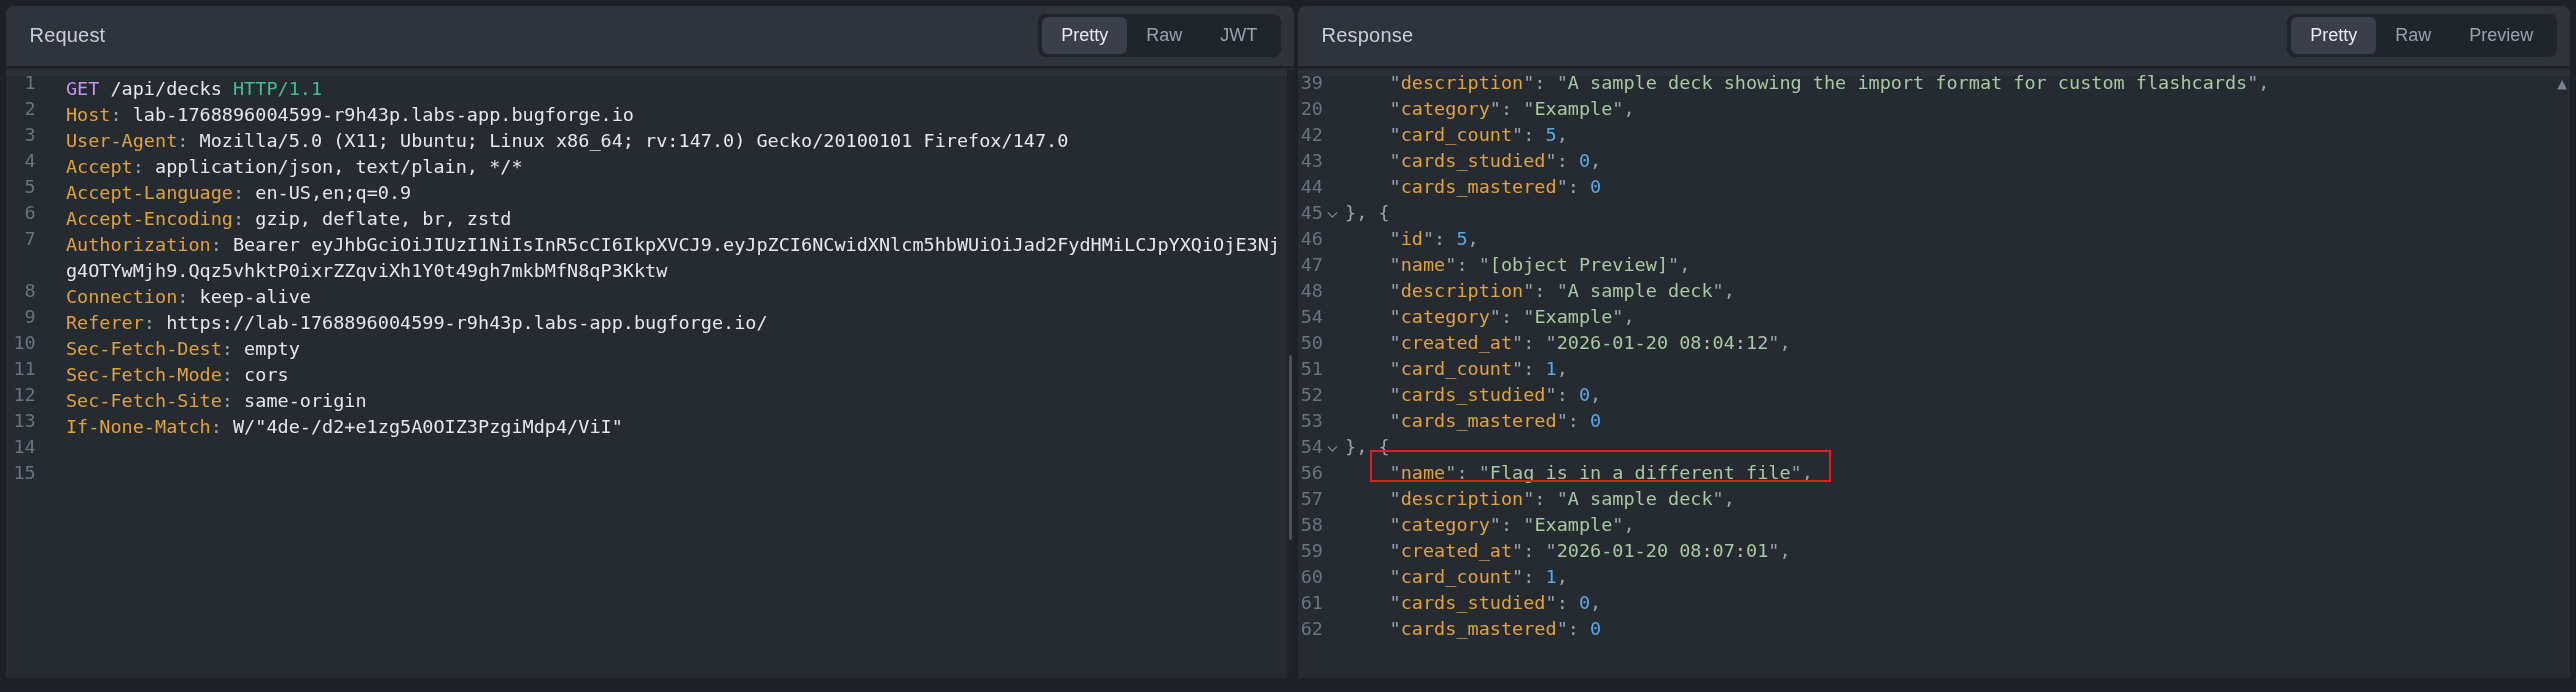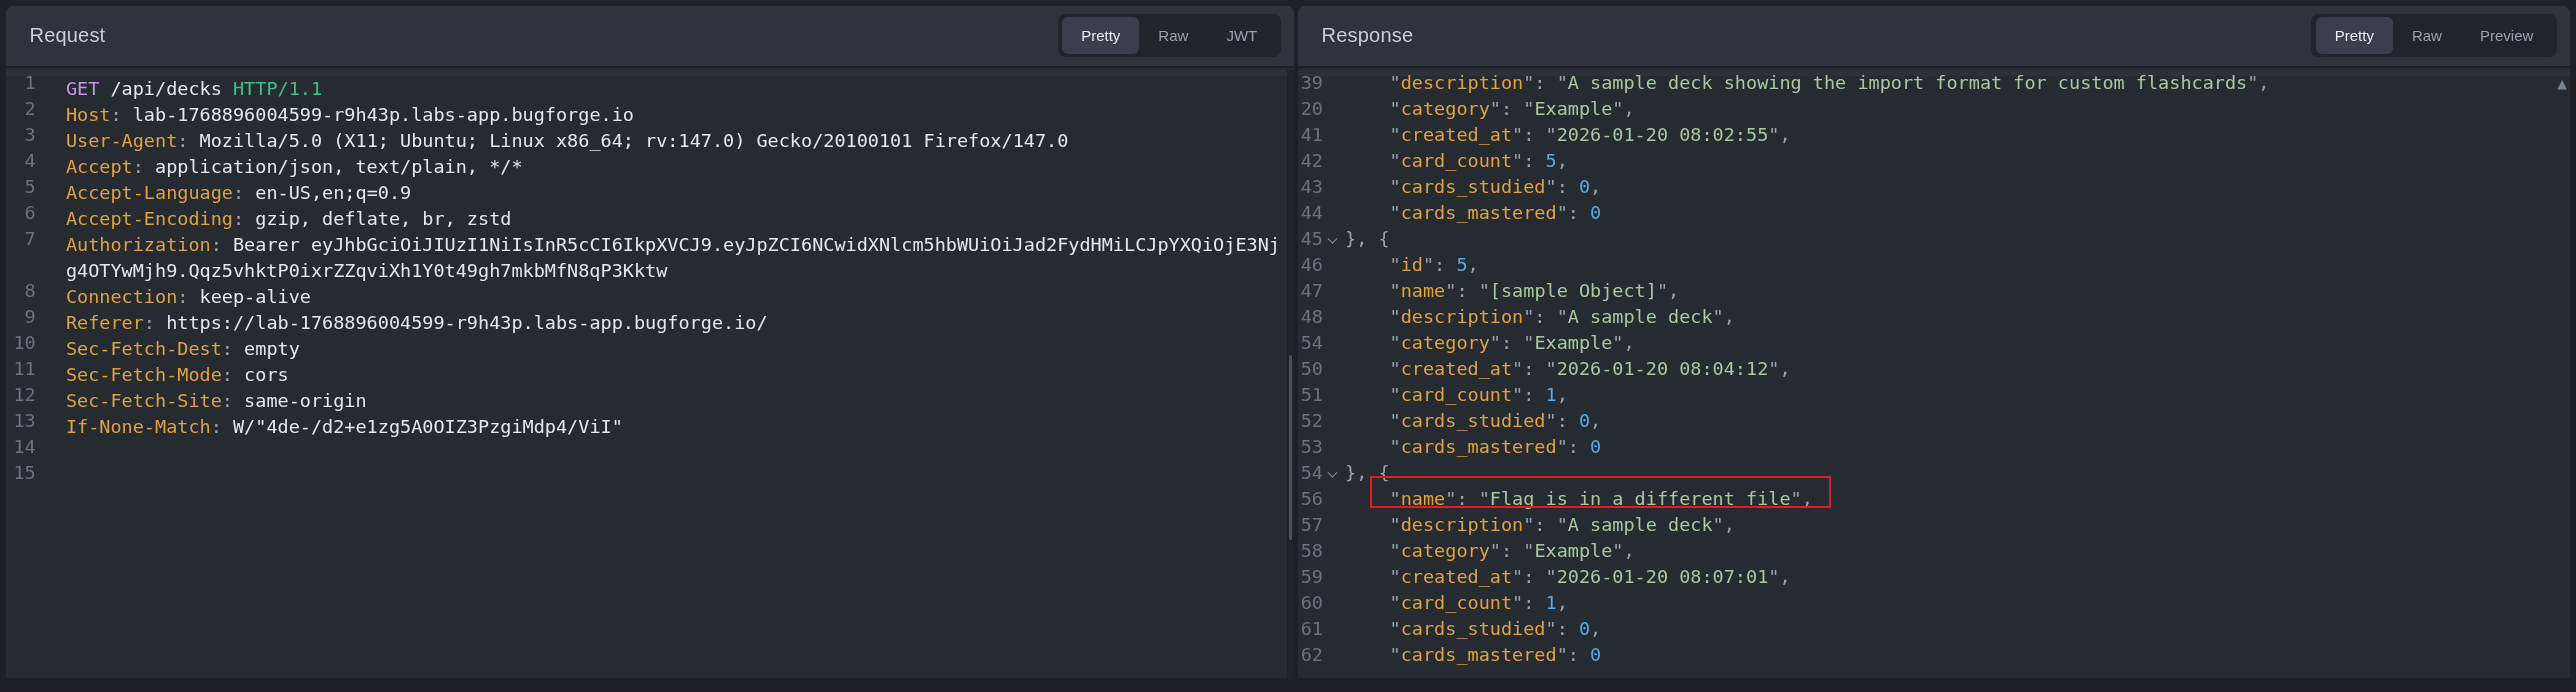--- a/index.html
+++ b/index.html
@@ -15,21 +15,21 @@
   .stage{position:absolute;top:0;left:0;width:2576px;height:678px;}
   .panel{position:absolute;top:5.9px;bottom:0;background:var(--panel-bg);
     border-radius:7.4px 7.4px 0 0;overflow:hidden;}
   .panel.left{left:5.9px;width:1288px;}
   .panel.right{left:1298px;width:1272px;}
   .panel-header{height:62px;background:var(--header-bg);border-bottom:2.2px solid var(--page-bg);
     display:flex;align-items:center;justify-content:space-between;padding:0 13.3px 0 23.6px;}
   .panel-title{font-size:20px;color:var(--title);letter-spacing:0.2px;}
   .tab-group{display:flex;align-items:center;background:var(--tabs-bg);border-radius:7.4px;
     padding:3px 4.4px;height:43px;}
-  .tab{font-size:15px;color:var(--tab-text);padding:0 19px;height:37px;display:flex;
+  .tab{font-size:18px;color:var(--tab-text);padding:0 19px;height:37px;display:flex;
     align-items:center;border-radius:5.9px;cursor:pointer;white-space:nowrap;}
   .tab.active{background:var(--tab-active-bg);color:var(--tab-active-text);}
   .code-area{position:absolute;top:64px;left:0;right:0;bottom:0;
     font-family:"DejaVu Sans Mono",monospace;font-size:18.5px;overflow:hidden;}
   .code-area::before{content:"";position:absolute;top:0;left:0;right:0;height:6.6px;
     background:var(--top-strip);}
   .row{position:relative;height:26px;line-height:26px;white-space:pre;display:flex;}
   .ln{color:var(--line-number);text-align:right;flex:none;}
   .left .ln{width:32px;padding-right:2.2px;}
   .right .ln{width:25px;}
@@ -98,27 +98,26 @@
       <div class="tab-group">
         <div class="tab active">Pretty</div>
         <div class="tab">Raw</div>
         <div class="tab">Preview</div>
       </div>
     </header>
     <div class="code-area" id="response-code">
       <span class="scroll-up">▲</span>
     <div class="row"><span class="ln">39</span><span class="caret-slot"></span><span class="src"><span class="tok-plain">    </span><span class="tok-punct">"</span><span class="tok-key">description</span><span class="tok-punct">": </span><span class="tok-punct">"</span><span class="tok-string">A sample deck showing the import format for custom flashcards</span><span class="tok-punct">",</span></span></div>
         <div class="row"><span class="ln">20</span><span class="caret-slot"></span><span class="src"><span class="tok-plain">    </span><span class="tok-punct">"</span><span class="tok-key">category</span><span class="tok-punct">": </span><span class="tok-punct">"</span><span class="tok-string">Example</span><span class="tok-punct">",</span></span></div>
-        <div class="row"><span class="ln">41</span><span class="caret-slot"></span><span class="src"><span class="tok-plain">    </span><span class="tok-punct">"</span><span class="tok-key">created_at</span><span class="tok-punct">": </span><span class="tok-punct">"</span><span class="tok-string">2026-01-20 08:02:55</span><span class="tok-punct">",</span></span></div>
         <div class="row"><span class="ln">42</span><span class="caret-slot"></span><span class="src"><span class="tok-plain">    </span><span class="tok-punct">"</span><span class="tok-key">card_count</span><span class="tok-punct">": </span><span class="tok-number">5</span><span class="tok-punct">,</span></span></div>
         <div class="row"><span class="ln">43</span><span class="caret-slot"></span><span class="src"><span class="tok-plain">    </span><span class="tok-punct">"</span><span class="tok-key">cards_studied</span><span class="tok-punct">": </span><span class="tok-number">0</span><span class="tok-punct">,</span></span></div>
         <div class="row"><span class="ln">44</span><span class="caret-slot"></span><span class="src"><span class="tok-plain">    </span><span class="tok-punct">"</span><span class="tok-key">cards_mastered</span><span class="tok-punct">": </span><span class="tok-number">0</span></span></div>
         <div class="row"><span class="ln">45</span><span class="caret-slot"><span class="fold-caret"></span></span><span class="src"><span class="tok-punct">}, {</span></span></div>
         <div class="row"><span class="ln">46</span><span class="caret-slot"></span><span class="src"><span class="tok-plain">    </span><span class="tok-punct">"</span><span class="tok-key">id</span><span class="tok-punct">": </span><span class="tok-number">5</span><span class="tok-punct">,</span></span></div>
-        <div class="row"><span class="ln">47</span><span class="caret-slot"></span><span class="src"><span class="tok-plain">    </span><span class="tok-punct">"</span><span class="tok-key">name</span><span class="tok-punct">": </span><span class="tok-punct">"</span><span class="tok-string">[sample Object]</span><span class="tok-punct">",</span></span></div>
+        <div class="row"><span class="ln">47</span><span class="caret-slot"></span><span class="src"><span class="tok-plain">    </span><span class="tok-punct">"</span><span class="tok-key">name</span><span class="tok-punct">": </span><span class="tok-punct">"</span><span class="tok-string">[object Preview]</span><span class="tok-punct">",</span></span></div>
         <div class="row"><span class="ln">48</span><span class="caret-slot"></span><span class="src"><span class="tok-plain">    </span><span class="tok-punct">"</span><span class="tok-key">description</span><span class="tok-punct">": </span><span class="tok-punct">"</span><span class="tok-string">A sample deck</span><span class="tok-punct">",</span></span></div>
         <div class="row"><span class="ln">54</span><span class="caret-slot"></span><span class="src"><span class="tok-plain">    </span><span class="tok-punct">"</span><span class="tok-key">category</span><span class="tok-punct">": </span><span class="tok-punct">"</span><span class="tok-string">Example</span><span class="tok-punct">",</span></span></div>
         <div class="row"><span class="ln">50</span><span class="caret-slot"></span><span class="src"><span class="tok-plain">    </span><span class="tok-punct">"</span><span class="tok-key">created_at</span><span class="tok-punct">": </span><span class="tok-punct">"</span><span class="tok-string">2026-01-20 08:04:12</span><span class="tok-punct">",</span></span></div>
         <div class="row"><span class="ln">51</span><span class="caret-slot"></span><span class="src"><span class="tok-plain">    </span><span class="tok-punct">"</span><span class="tok-key">card_count</span><span class="tok-punct">": </span><span class="tok-number">1</span><span class="tok-punct">,</span></span></div>
         <div class="row"><span class="ln">52</span><span class="caret-slot"></span><span class="src"><span class="tok-plain">    </span><span class="tok-punct">"</span><span class="tok-key">cards_studied</span><span class="tok-punct">": </span><span class="tok-number">0</span><span class="tok-punct">,</span></span></div>
         <div class="row"><span class="ln">53</span><span class="caret-slot"></span><span class="src"><span class="tok-plain">    </span><span class="tok-punct">"</span><span class="tok-key">cards_mastered</span><span class="tok-punct">": </span><span class="tok-number">0</span></span></div>
         <div class="row"><span class="ln">54</span><span class="caret-slot"><span class="fold-caret"></span></span><span class="src"><span class="tok-punct">}, {</span></span></div>
         <div class="row"><span class="ln">56</span><span class="caret-slot"></span><span class="src"><span class="tok-plain">    </span><span class="tok-punct">"</span><span class="tok-key">name</span><span class="tok-punct">": </span><span class="tok-punct">"</span><span class="tok-string">Flag is in a different file</span><span class="tok-punct">",</span></span><div class="box-overlay"></div></div>
         <div class="row"><span class="ln">57</span><span class="caret-slot"></span><span class="src"><span class="tok-plain">    </span><span class="tok-punct">"</span><span class="tok-key">description</span><span class="tok-punct">": </span><span class="tok-punct">"</span><span class="tok-string">A sample deck</span><span class="tok-punct">",</span></span></div>
         <div class="row"><span class="ln">58</span><span class="caret-slot"></span><span class="src"><span class="tok-plain">    </span><span class="tok-punct">"</span><span class="tok-key">category</span><span class="tok-punct">": </span><span class="tok-punct">"</span><span class="tok-string">Example</span><span class="tok-punct">",</span></span></div>

